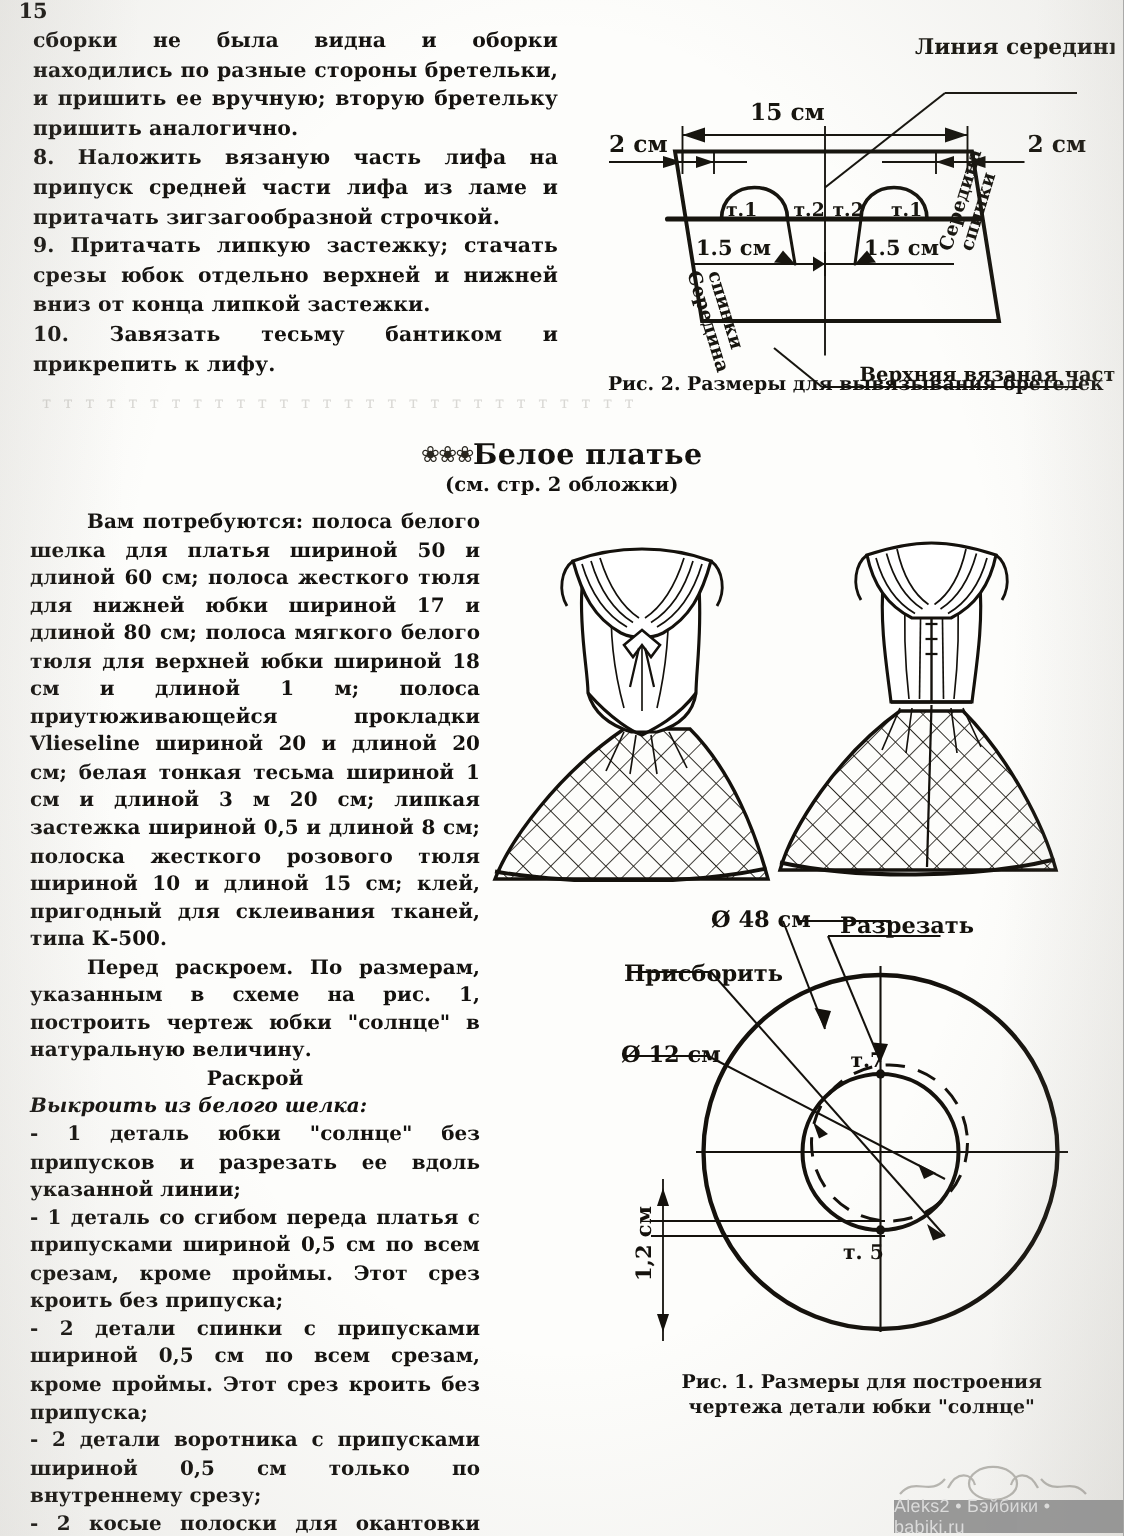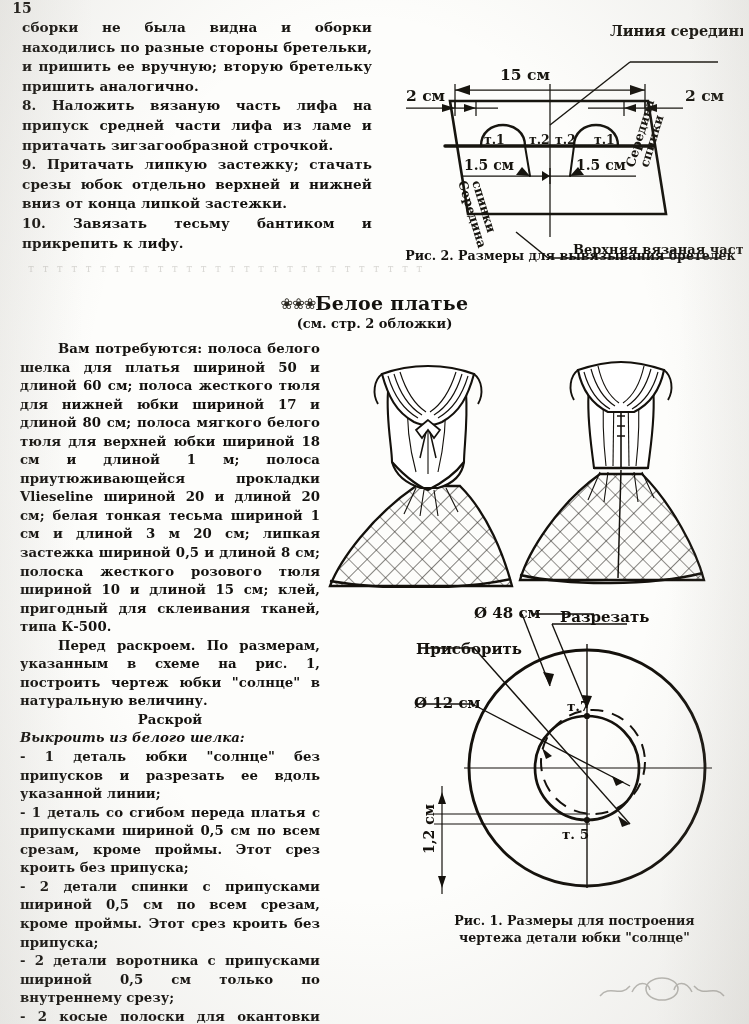--- a/index.html
+++ b/index.html
@@ -388,14 +388,15 @@
   <svg id="pg-orn" viewBox="0 0 132 26">
     <g fill="none" stroke="#6d6a62" stroke-width="1.5">
       <path d="M4,20 C14,8 24,22 34,10"></path>
       <path d="M98,10 C108,22 118,8 128,20"></path>
       <path d="M36,16 C42,4 52,6 54,14"></path>
       <path d="M78,14 C80,6 90,4 96,16"></path>
       <ellipse cx="66" cy="13" rx="16" ry="11"></ellipse>
     </g>
   </svg>
   <div id="pgnum">15</div>
+  <div id="wm">Aleks2 • Бэйбики • babiki.ru</div>
 
 </div>
 
 </body></html>

